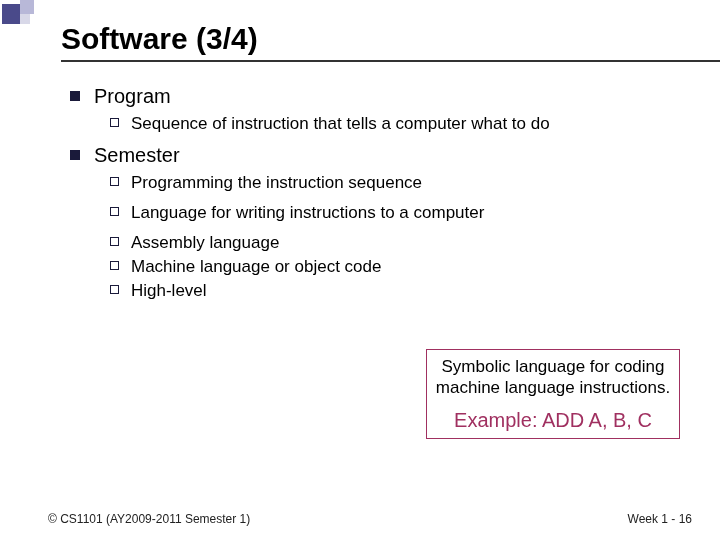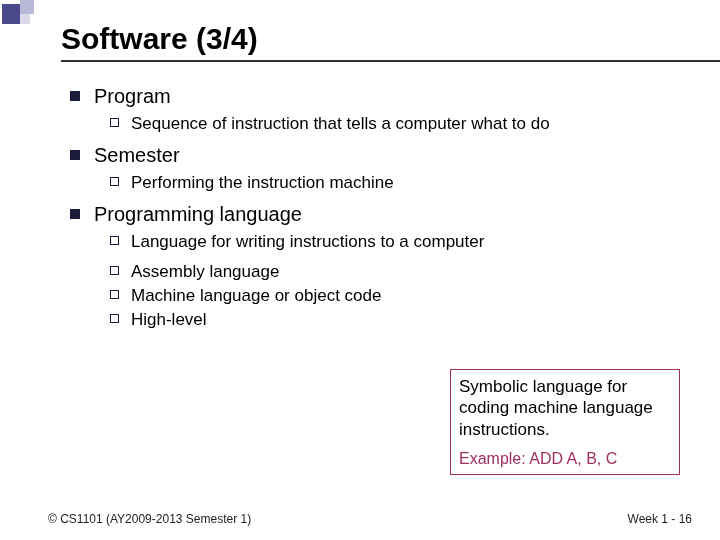--- a/index.html
+++ b/index.html
@@ -61,28 +61,28 @@
     margin-bottom: 10px;
   }
   .l2 .bullet-hollow {
     width:9px; height:9px; border:1.5px solid #1a1a3a;
     margin-top:4px; margin-right:12px; flex-shrink:0;
   }
   .l2 .txt { font-size:17px; }
   .callout {
     position:absolute;
     right: 10px;
-    top: 284px;
-    width: 230px;
+    top: 264px;
+    width: 254px;
     border: 1px solid #a03060;
     padding: 6px 8px;
-    text-align:left;
+    text-align:center;
   }
   .callout .desc { font-size:17px; color:#000; line-height:1.25; }
-  .callout .ex { font-size:16px; color:#a03060; margin-top:10px; }
+  .callout .ex { font-size:20px; color:#a03060; margin-top:10px; }
   .footer {
     position:absolute;
     bottom: 14px;
     left: 48px;
     right: 28px;
     display:flex;
     justify-content:space-between;
     font-size:12px;
     color:#222;
   }
@@ -111,27 +111,23 @@
     <div class="bullet-hollow"></div>
     <div class="txt">Sequence of instruction that tells a computer what to do</div>
   </div>
 
   <div class="l1">
     <div class="bullet-solid"></div>
     <div class="txt">Semester</div>
   </div>
   <div class="l2">
     <div class="bullet-hollow"></div>
-    <div class="txt">Performing the instruction machine</div>
+    <div class="txt">Programming the instruction sequence</div>
   </div>
 
-  <div class="l1">
-    <div class="bullet-solid"></div>
-    <div class="txt">Programming language</div>
-  </div>
   <div class="l2">
     <div class="bullet-hollow"></div>
     <div class="txt">Language for writing instructions to a computer</div>
   </div>
 
   <div class="l2" style="margin-bottom:4px">
     <div class="bullet-hollow"></div>
     <div class="txt">Assembly language</div>
   </div>
   <div class="l2" style="margin-bottom:4px">
@@ -144,15 +140,15 @@
   </div>
 
   <div class="callout">
     <div class="desc">Symbolic language for coding machine language instructions.</div>
     <div class="ex">Example: ADD A, B, C</div>
   </div>
 
 </div>
 
 <div class="footer">
-  <span>© CS1101 (AY2009-2013 Semester 1)</span>
+  <span>© CS1101 (AY2009-2011 Semester 1)</span>
   <span>Week 1 - 16</span>
 </div>
 
 </body></html>

